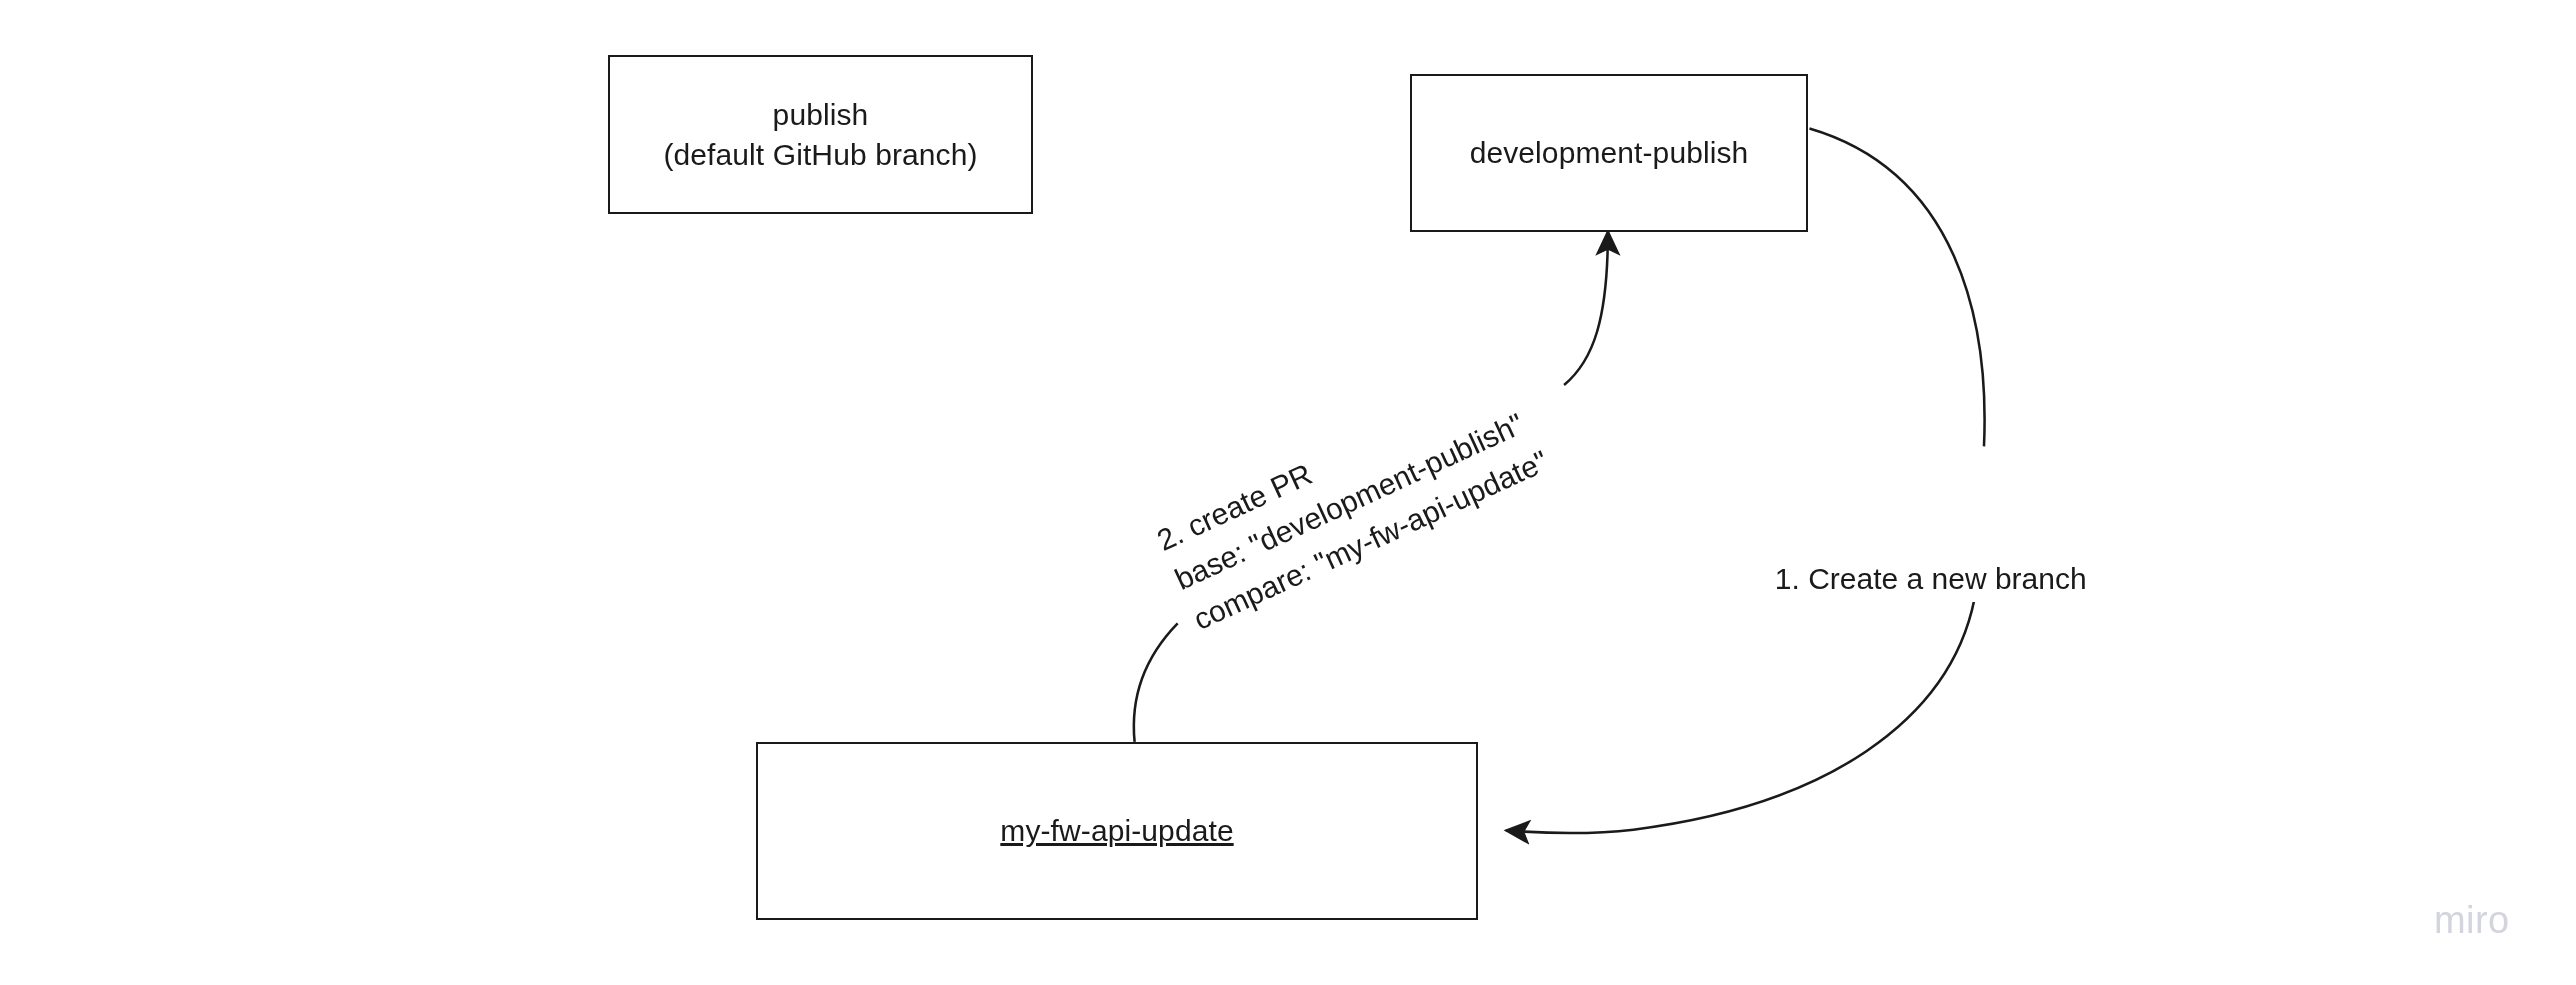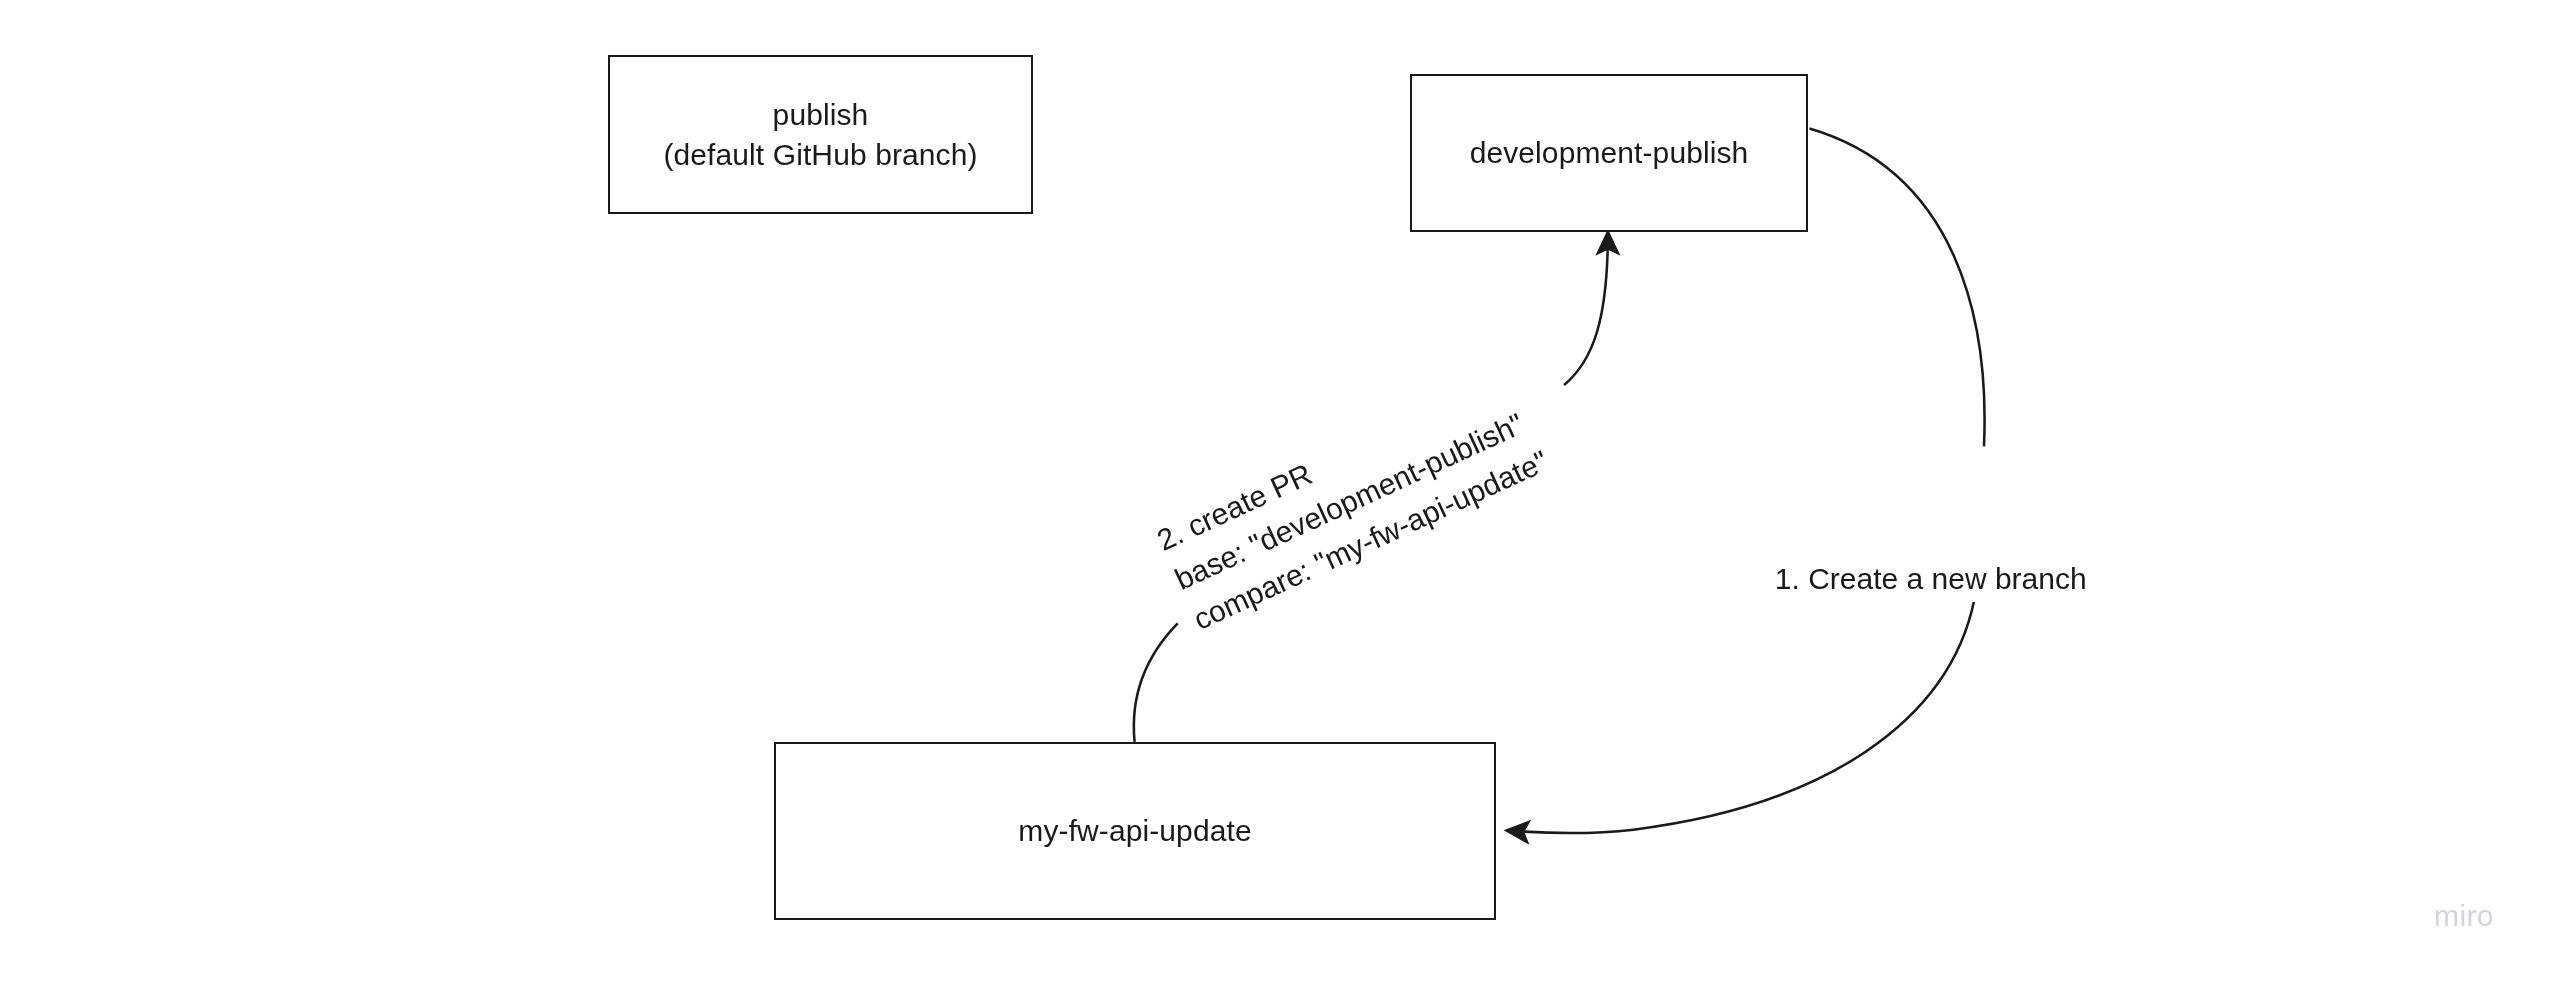--- a/index.html
+++ b/index.html
@@ -52,24 +52,25 @@
     height: 159px;
   }
   #node-development-publish {
     left: 1410px;
     top: 57px;
     width: 398px;
     height: 158px;
     margin-top: 17px;
   }
   #node-my-fw-api-update {
-    left: 774px;
+    left: 756px;
     top: 742px;
     width: 722px;
     height: 178px;
+    text-decoration: underline;
   }
   .edge-label {
     position: absolute;
     font-size: 30px;
     line-height: 1.46;
     color: #1a1a1a;
     white-space: pre-line;
     background: #ffffff;
   }
   #edge-label-create-branch {
@@ -82,21 +83,21 @@
     left: 1146px;
     top: 522px;
     transform: rotate(-24.8deg);
     transform-origin: 0 0;
     padding: 1.6px 3.2px;
   }
   #watermark {
     position: absolute;
     left: 2434px;
     top: 899px;
-    font-size: 30px;
+    font-size: 38px;
     letter-spacing: 0.4px;
     color: #d3d4de;
     user-select: none;
   }
 </style>
 </head>
 <body>
 
 <div id="canvas">
 

